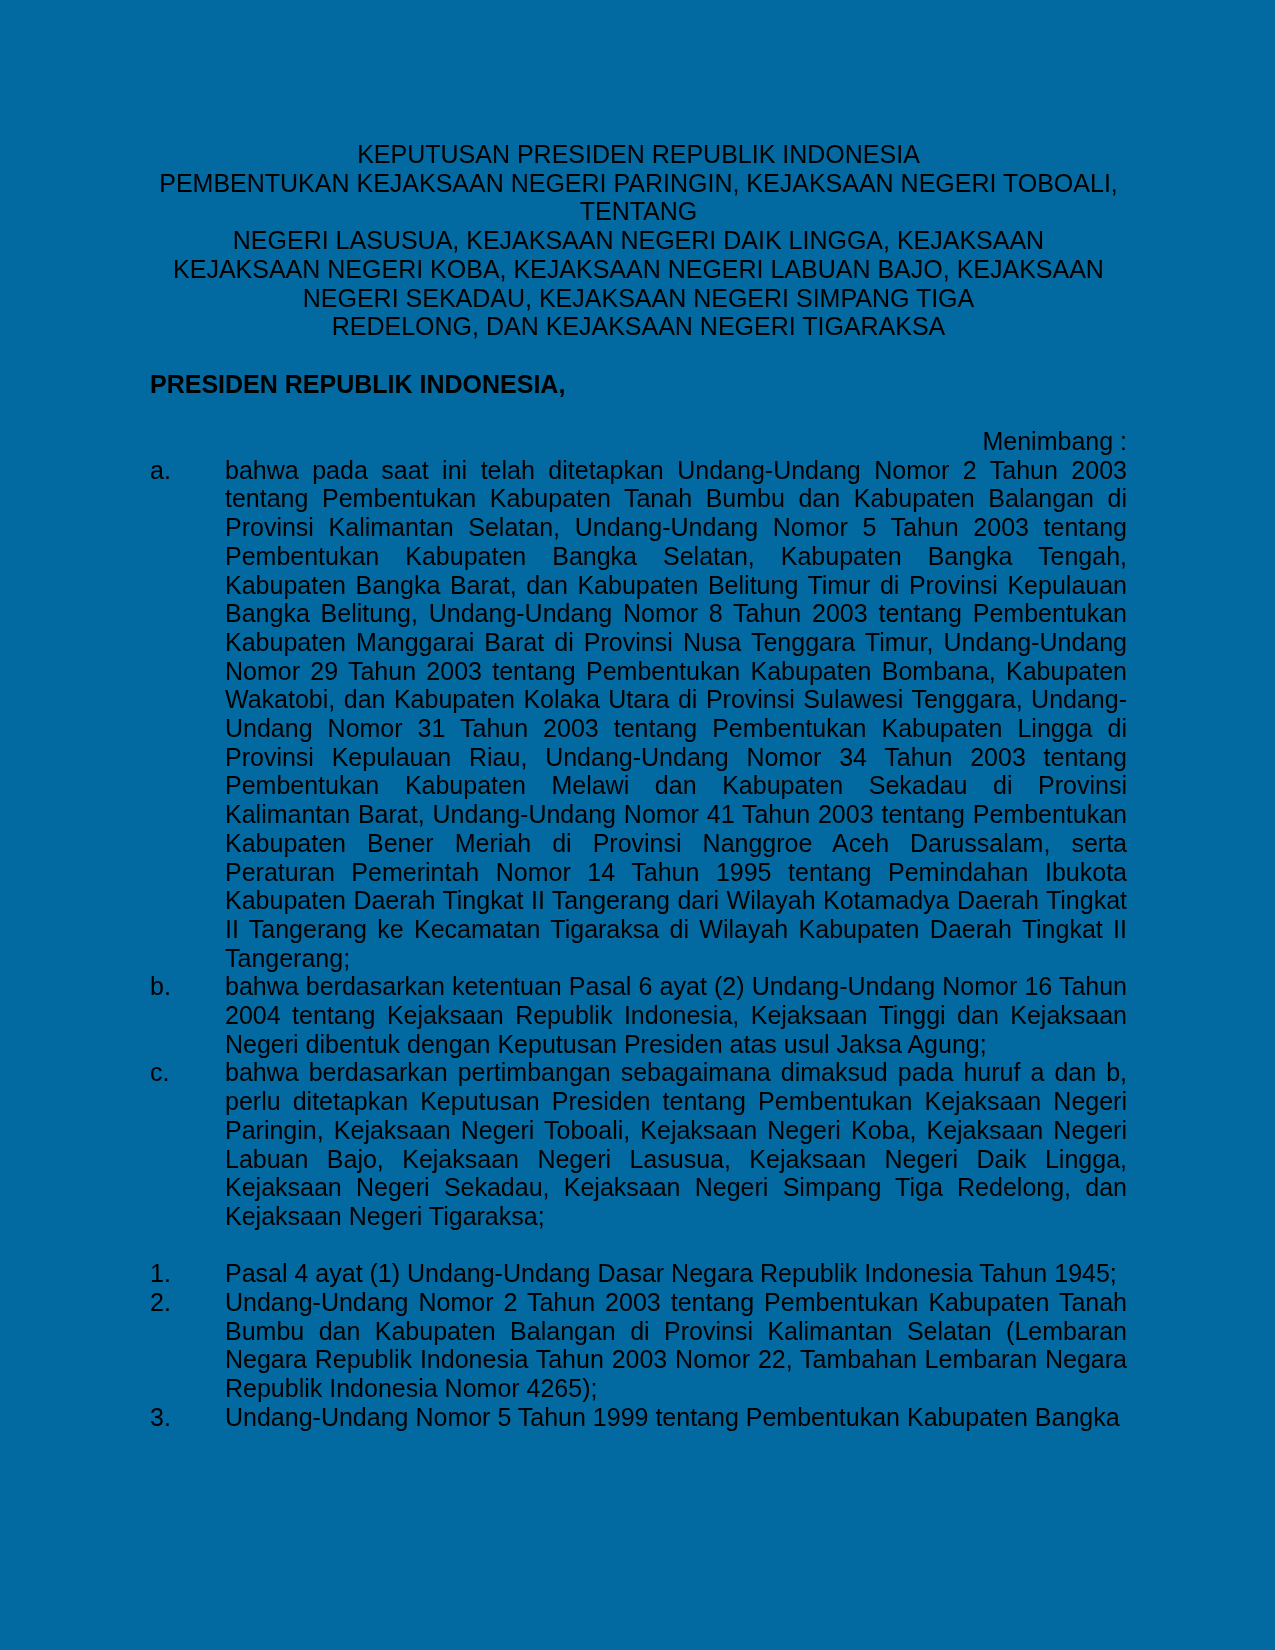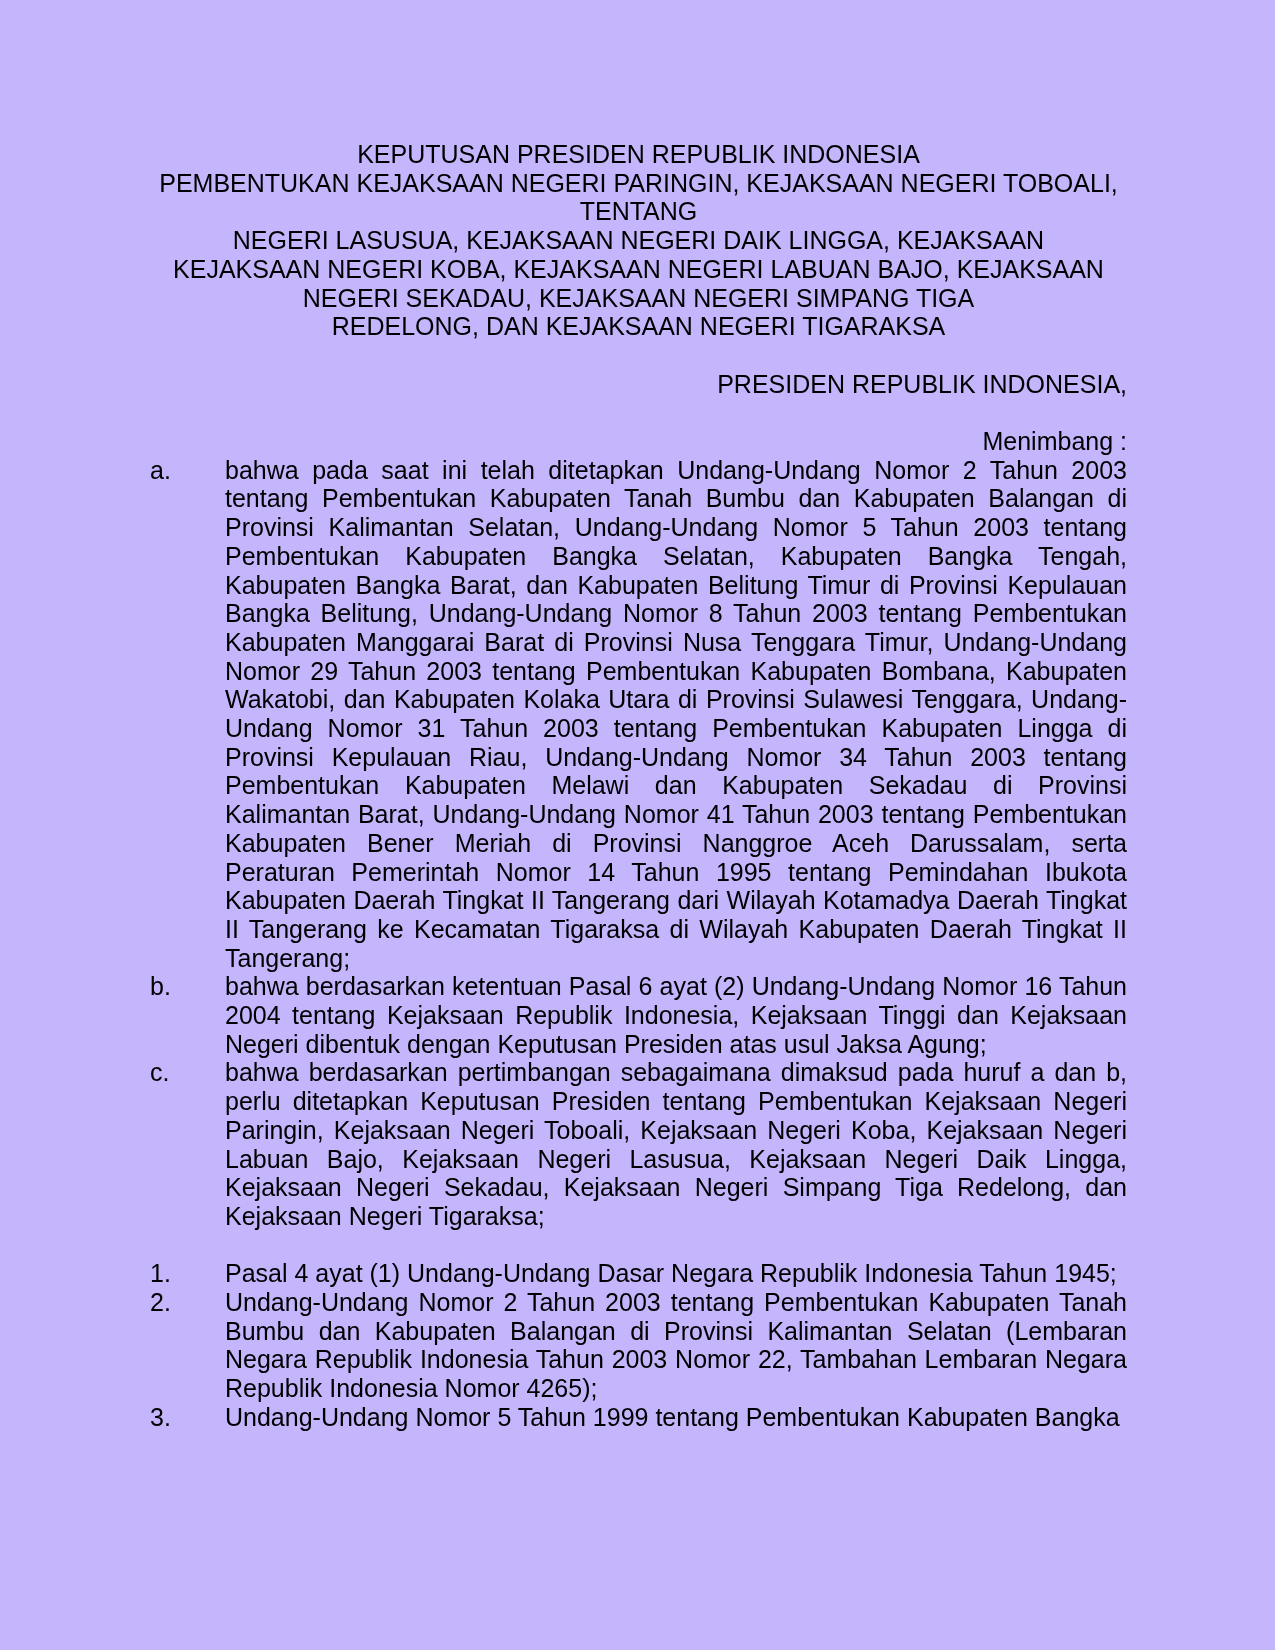--- a/index.html
+++ b/index.html
@@ -4,38 +4,39 @@
 <style>
   html, body {
     margin: 0;
     padding: 0;
     background: #ffffff;
   }
   .page {
     position: relative;
     width: 1275px;
     height: 1650px;
-    background: #c4b5fd;
+    background: #0369a1;
     color: #000000;
     font-family: "Liberation Sans", "DejaVu Sans", sans-serif;
     font-size: 25px;
     line-height: 28.7px;
     box-sizing: border-box;
     padding: 140px 148px 0 150px;
     overflow: hidden;
   }
   .title-block {
     text-align: center;
   }
   .title-line {
     white-space: nowrap;
   }
   .center-heading {
-    text-align: right;
+    text-align: left;
     white-space: nowrap;
+    font-weight: bold;
   }
   .blank-line {
     height: 28.7px;
   }
   .section-label {
     text-align: right;
   }
   .hang-item {
     position: relative;
     padding-left: 75px;

